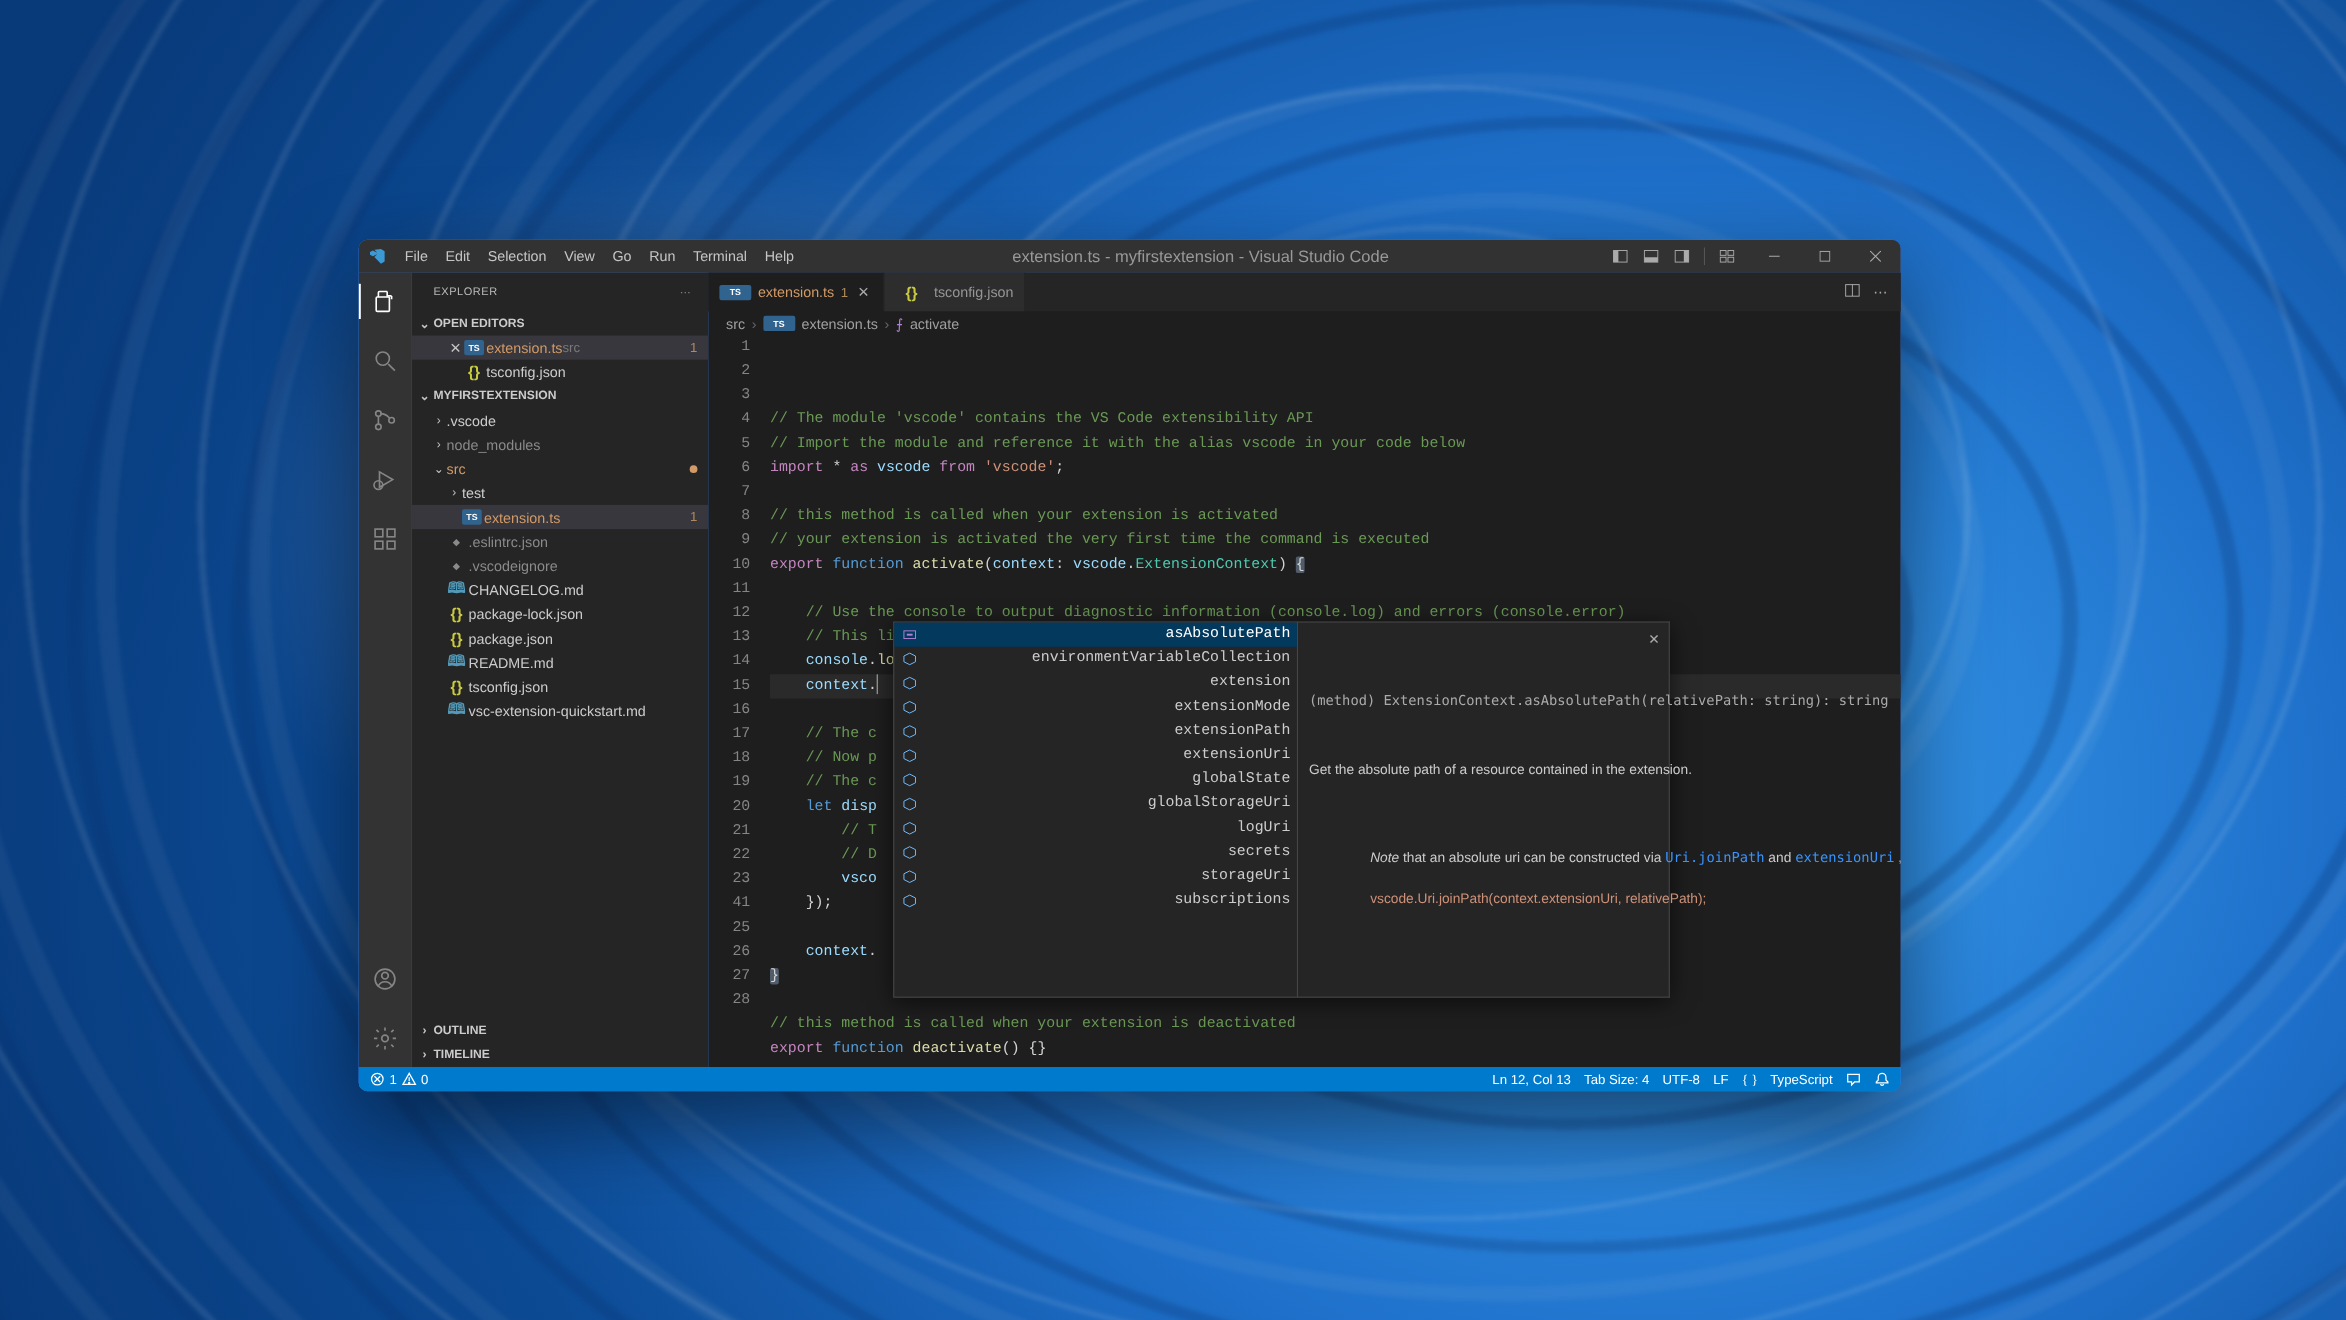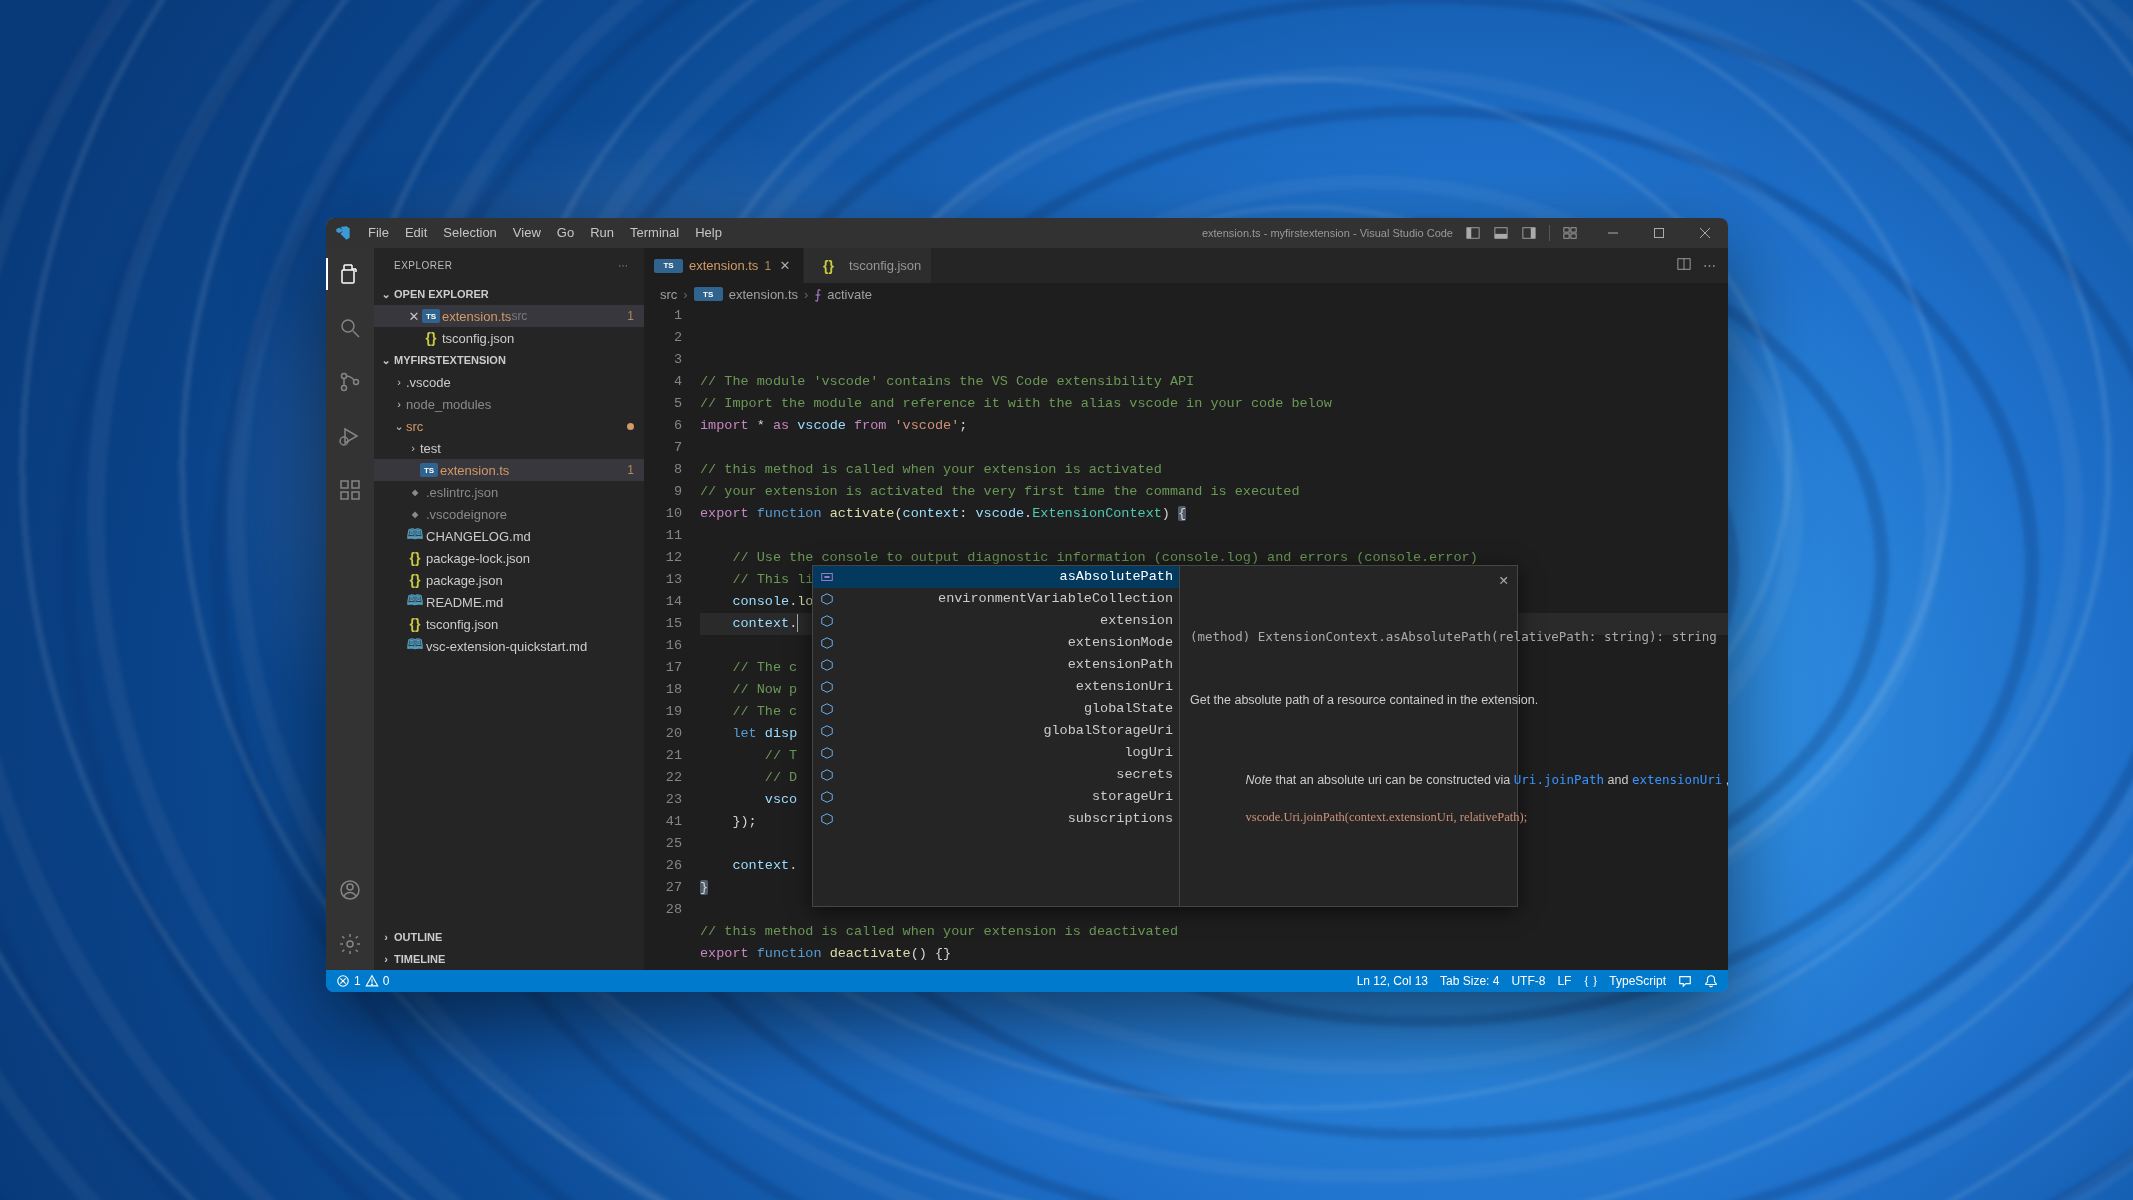--- a/index.html
+++ b/index.html
@@ -69,23 +69,23 @@
   width: 34px;
   display:flex;
   align-items:center;
   justify-content:center;
 }
 .titlebar .logo svg { width:16px; height:16px; }
 .menu { display:flex; }
 .menu-item { padding: 0 8px; line-height:30px; cursor:pointer; }
 .title-text {
   flex:1;
-  text-align:right;
+  text-align:center;
   color:#999;
-  font-size:11px;
+  font-size:15px;
 }
 .titlebar-right { display:flex; align-items:center; }
 .layout-icons { display:flex; gap:8px; padding:0 10px; align-items:center; }
 .layout-icons .icon-btn, .window-controls .win-btn {
   width:20px; height:20px; display:flex; align-items:center; justify-content:center; color:#aaa; cursor:pointer;
 }
 .layout-sep { width:1px; height:16px; background:#555; margin:0 2px; }
 .window-controls { display:flex; }
 .window-controls .win-btn { width:46px; height:30px; }
 
@@ -305,21 +305,21 @@
   position:relative;
 }
 .doc-panel .close-doc {
   position:absolute; top:6px; right:8px; color:#aaa; cursor:pointer;
 }
 .doc-panel .sig { font-family:Consolas,monospace; color:#aaa; }
 .doc-panel p { margin-top:8px; }
 .doc-panel em { font-style:italic; }
 .doc-panel .tok { color:#3794ff; font-family:Consolas,monospace; }
 .doc-panel .param { color:#ccc; font-style:italic; }
-.doc-panel .code-inline { font-family:Liberation Serif, serif; color:#ce9178; }
+.doc-panel .code-inline { font-family:Liberation Sans, sans-serif; color:#ce9178; }
 
 
 .statusbar {
   height:22px;
   background:#007acc;
   color:#fff;
   display:flex;
   align-items:center;
   font-size:12px;
   padding:0 10px;
@@ -466,21 +466,21 @@
       </div>
     </div>
 
     <div class="sidebar">
       <div class="sidebar-header">
         <span>EXPLORER</span>
         <span class="dots">⋯</span>
       </div>
       <div class="section-header">
         <span class="chev">⌄</span>
-        <span>OPEN EXPLORER</span>
+        <span>OPEN EDITORS</span>
       </div>
       <div class="tree" id="open-editors">
           <div class="tree-item pad-2 selected active-file">
             <span style="width: 16px; color: rgb(197, 197, 197); text-align: center;">✕</span>
             <span class="ti-icon">
               <span class="ft ft-ts">TS</span>
             </span>
             <span>extension.ts</span>
             <span style="color: rgb(122, 122, 122); font-size: 12px;"> src</span>
             <span class="badge">1</span>

